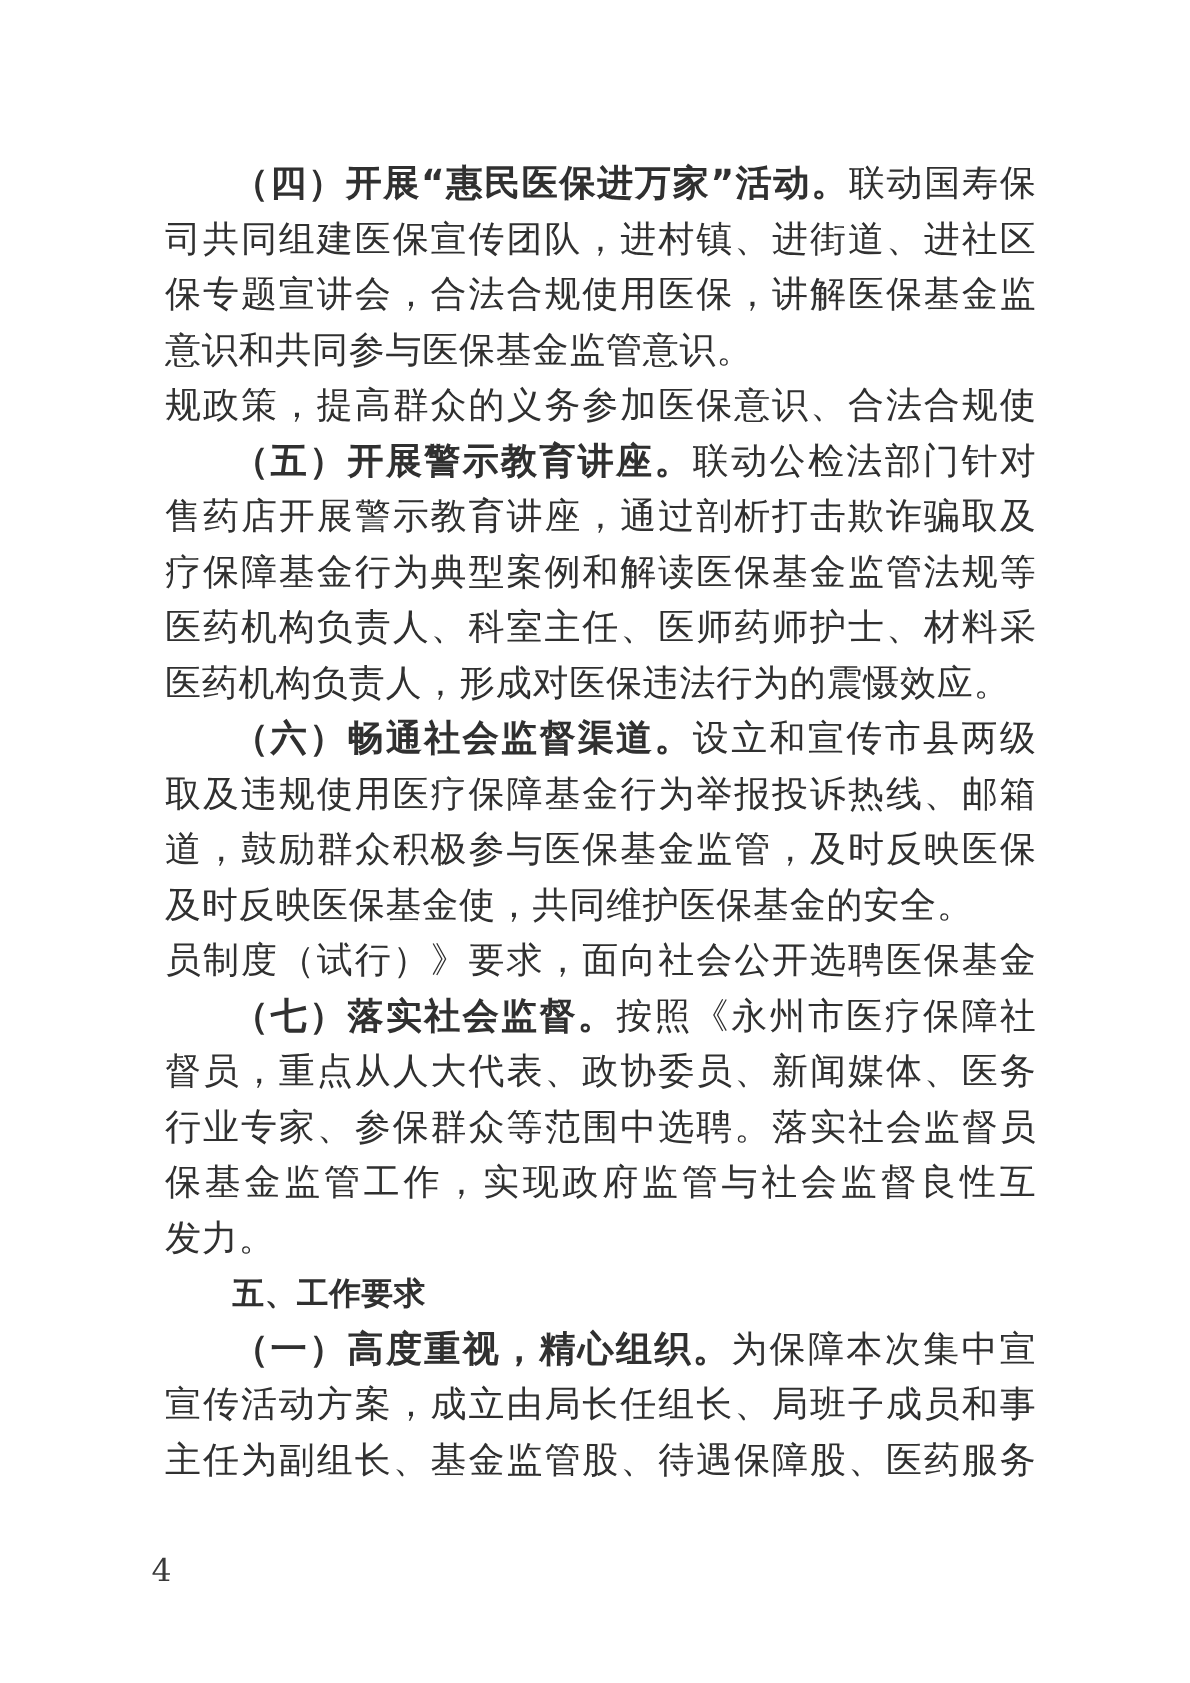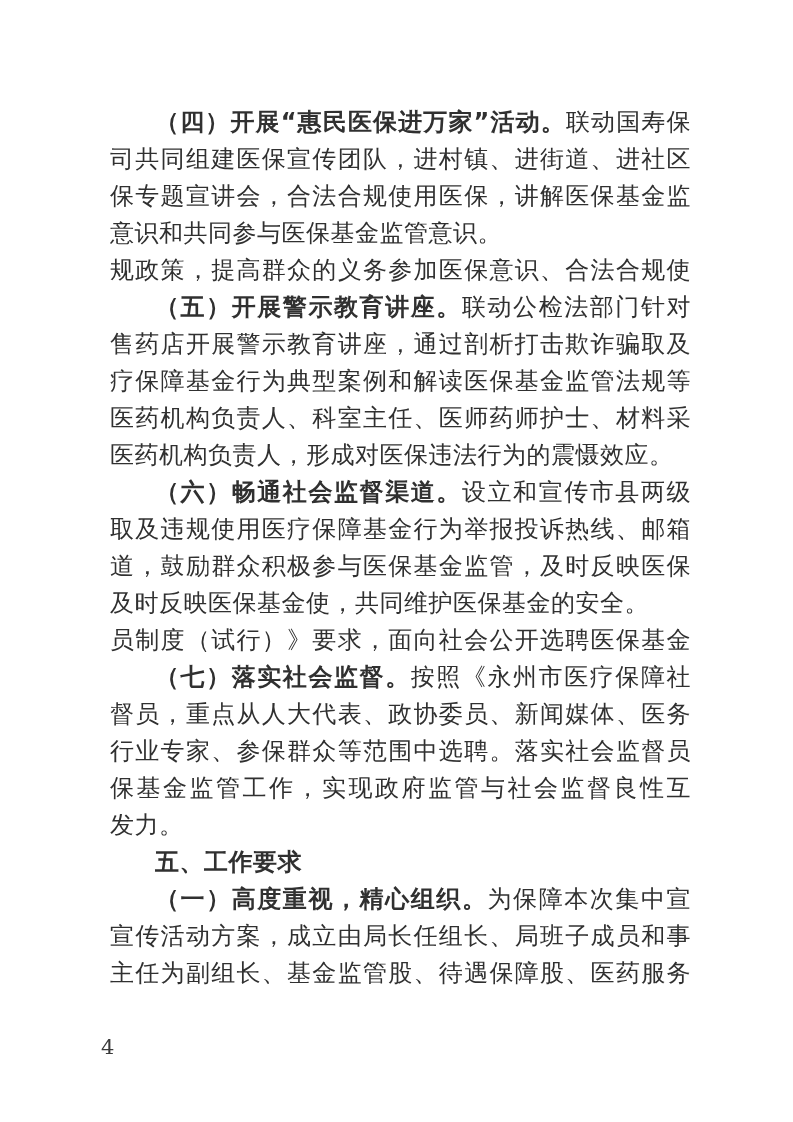--- a/index.html
+++ b/index.html
@@ -35,21 +35,21 @@
   .text-line.indent {
     text-indent: 45px;
   }
   .lead {
     font-family: "DejaVu Sans", "Liberation Sans", sans-serif;
     font-weight: 700;
   }
   .block-heading .text-line {
     font-family: "DejaVu Sans", "Liberation Sans", sans-serif;
     font-weight: 700;
-    font-size: 24px;
+    font-size: 21px;
   }
   .page-number {
     position: absolute;
     left: 101px;
     top: 1035px;
     font-size: 21px;
     line-height: 24px;
     color: #3a3a3a;
     font-family: "DejaVu Serif", "Liberation Serif", serif;
   }

